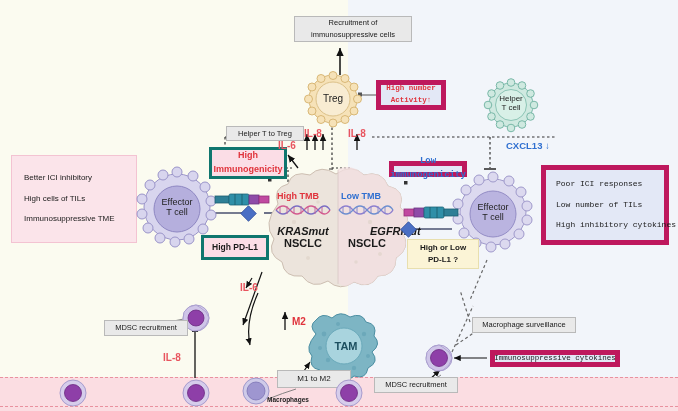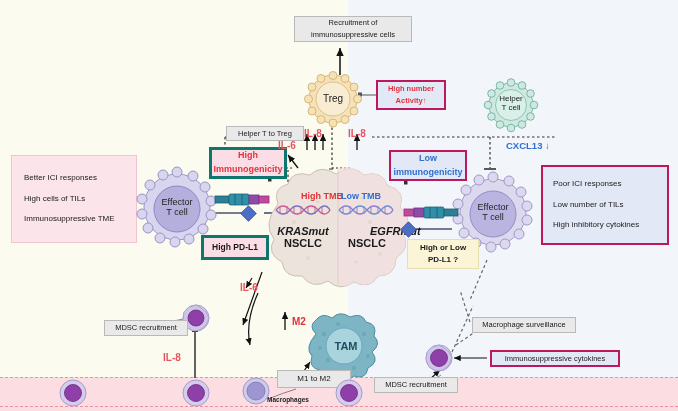--- a/index.html
+++ b/index.html
@@ -5,21 +5,21 @@
   html,body{margin:0;padding:0;}
   body{width:678px;height:411px;overflow:hidden;font-family:"Liberation Sans",sans-serif;}
   #canvas{position:relative;width:678px;height:411px;background:#f9f9ee;}
   .bg-left{position:absolute;left:0;top:0;width:348px;height:411px;background:#fbfbf0;}
   .bg-right{position:absolute;left:348px;top:0;width:330px;height:411px;background:#f2f5fa;}
   .abs{position:absolute;}
   
   .box{position:absolute;box-sizing:border-box;display:flex;flex-direction:column;
        justify-content:center;align-items:center;text-align:center;}
   .box-pink{background:#fbe4ea;border:1px solid #f3c3d2;}
-  .box-blue{background:#e3e8f6;border:2px solid #be185d;}
+  .box-blue{background:#e3e8f6;border:5px solid #be185d;font-family:Liberation Mono, monospace;}
   .box-gray{background:#e9e9e9;border:1px solid #b9b9b9;}
   .box-cream{background:#fbf4d6;border:1px solid #e8dfae;}
   .box-pink2{background:#fbdde6;border:3px solid #0f766e;}
   .lbl{font-size:7.5px;color:#1a1a1a;line-height:1.55;white-space:nowrap;}
   .lbl-b{font-weight:bold;}
   .red{color:#e0333c;}
   .blue{color:#2f6fd0;}
   .pinkred{color:#e8555f;}
   .cellname{position:absolute;width:100%;text-align:center;font-size:9px;color:#222;
             line-height:1.12;font-family:"Liberation Sans",sans-serif;}
@@ -178,21 +178,21 @@
     <div class="cellname" style="top:17px;font-size:8px;">
       <div>Helper</div>
       <div>T cell</div>
     </div>
   </div>
   <div class="abs lbl blue lbl-b" style="left:506px;top:139px;font-size:9.5px;">
     <span>CXCL13</span> <span>↓</span>
   </div>
 
   <div class="box box-pink" style="left:11px;top:155px;width:126px;height:88px;align-items:flex-start;padding-left:12px;">
-    <div class="lbl" style="font-size:8px;padding:4px 0;">Better ICI responses</div>
+    <div class="lbl" style="font-size:8px;padding:4px 0;">Better ICI inhibitory</div>
     <div class="lbl" style="font-size:8px;padding:4px 0;">High cells of TILs</div>
     <div class="lbl" style="font-size:8px;padding:4px 0;">Immunosuppressive TME</div>
   </div>
 
   <div class="box box-blue" style="left:541px;top:165px;width:128px;height:80px;align-items:flex-start;padding-left:10px;">
     <div class="lbl" style="font-size:8px;padding:4px 0;">Poor ICI responses</div>
     <div class="lbl" style="font-size:8px;padding:4px 0;">Low number of TILs</div>
     <div class="lbl" style="font-size:8px;padding:4px 0;">High inhibitory cytokines</div>
   </div>
 
@@ -269,21 +269,21 @@
         <circle cx="30" cy="84" r="1.8"></circle>
           <circle cx="60" cy="40" r="1.8"></circle>
         <circle cx="112" cy="60" r="2.2"></circle>
           <circle cx="122" cy="92" r="2"></circle>
         <circle cx="98" cy="100" r="1.8"></circle>
           <circle cx="104" cy="36" r="1.8"></circle>
       </g>
     </svg>
   </div>
 
-  <div class="abs lbl lbl-b red" style="left:277px;top:190px;font-size:9px;padding-left:24px;">High TMB</div>
+  <div class="abs lbl lbl-b red" style="left:277px;top:190px;font-size:9px;">High TMB</div>
   <div class="abs" style="left:275px;top:202px;width:56px;height:16px;">
     <svg width="56" height="16" viewBox="0 0 56 16">
       <path d="M1 8 Q8 0 15 8 Q22 16 29 8 Q36 0 43 8 Q50 16 55 8" stroke="#d45a8e" stroke-width="1.4" fill="none"></path>
       <path d="M1 8 Q8 16 15 8 Q22 0 29 8 Q36 16 43 8 Q50 0 55 8" stroke="#7b6fc4" stroke-width="1.4" fill="none"></path>
       <g stroke="#c06ba0" stroke-width="1">
         <line x1="5" y1="5" x2="5" y2="11"></line>
           <line x1="12" y1="4" x2="12" y2="12"></line>
         <line x1="19" y1="5" x2="19" y2="11"></line>
           <line x1="26" y1="4" x2="26" y2="12"></line>
         <line x1="33" y1="5" x2="33" y2="11"></line>
@@ -347,21 +347,21 @@
   <div class="abs" style="left:400px;top:221px;width:22px;height:17px;">
     <svg width="22" height="17" viewBox="0 0 22 17">
       <rect x="3" y="3" width="11" height="11" transform="rotate(45 8.5 8.5)" fill="#4a6fc4" stroke="#2f4f9c" stroke-width="0.8"></rect>
     </svg>
   </div>
 
   <div class="box box-pink2" style="left:209px;top:147px;width:78px;height:32px;">
     <div class="lbl lbl-b red" style="font-size:9px;">High</div>
     <div class="lbl lbl-b red" style="font-size:9px;">Immunogenicity</div>
   </div>
-  <div class="box box-blue" style="left:389px;top:150px;width:78px;height:31px;">
+  <div class="box box-blue" style="left:389px;top:161px;width:78px;height:16px;">
     <div class="lbl lbl-b blue" style="font-size:9px;">Low</div>
     <div class="lbl lbl-b blue" style="font-size:9px;">immunogenicity</div>
   </div>
 
   <div class="box box-pink2" style="left:201px;top:235px;width:68px;height:25px;">
     <div class="lbl lbl-b" style="font-size:8.5px;">High PD-L1</div>
   </div>
   <div class="box box-cream" style="left:407px;top:239px;width:72px;height:30px;">
     <div class="lbl lbl-b" style="font-size:8px;">High or Low</div>
     <div class="lbl lbl-b" style="font-size:8px;">PD-L1 ?</div>

